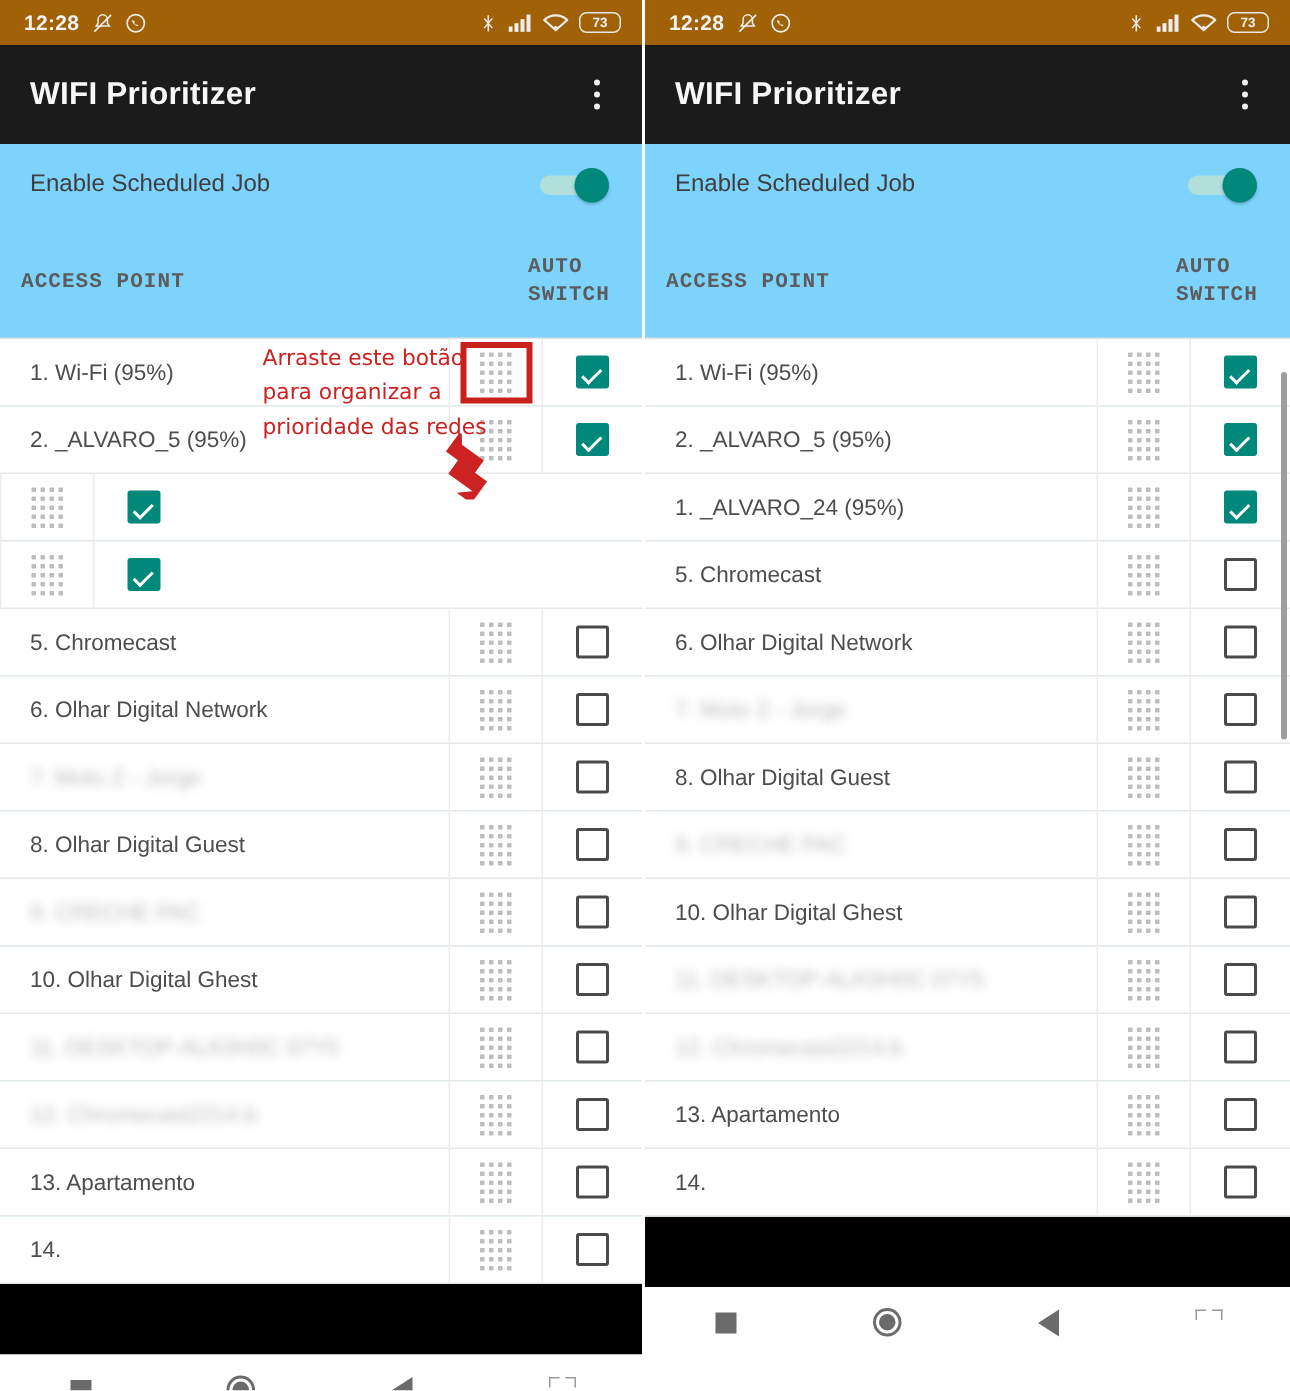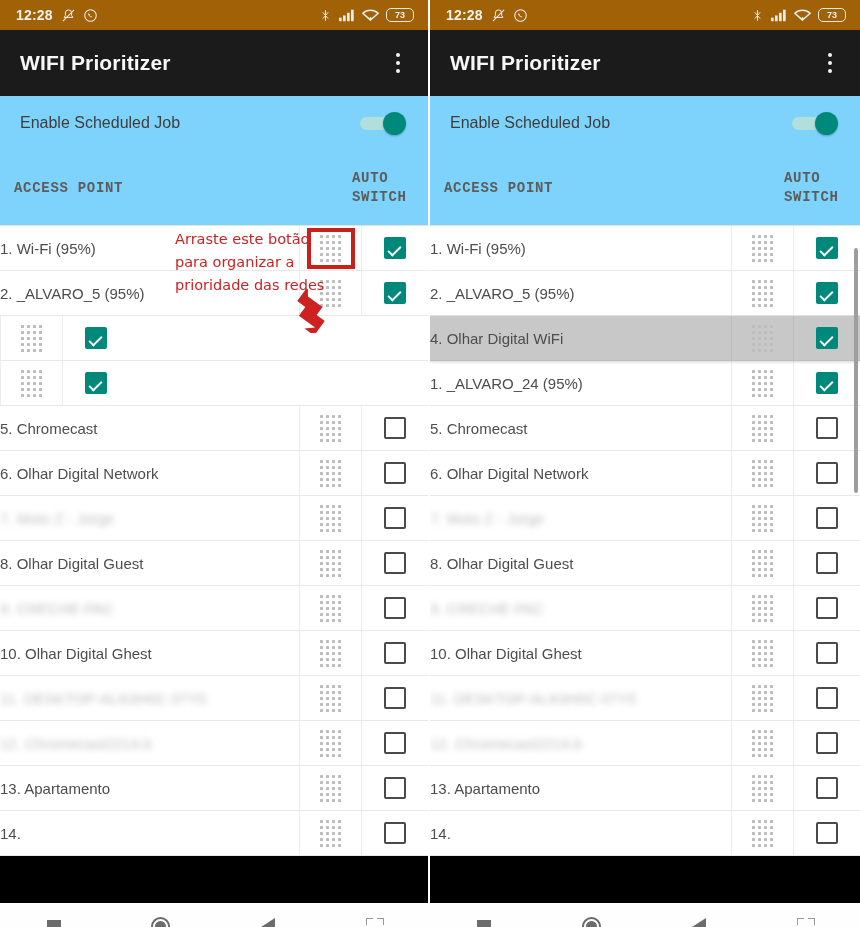--- a/index.html
+++ b/index.html
@@ -109,20 +109,21 @@
   }
   .row.dragging {
     background: #c8c8c8;
     border-bottom: 1px solid #bdbdbd;
     box-shadow: 0 1px 3px rgba(0,0,0,.18);
     z-index: 3;
   }
   .row .name {
     flex: 1; display: flex; align-items: center;
     font-size: 15px; color: #4d4d4d;
+    padding-left: 20px;
     white-space: nowrap; overflow: hidden;
   }
   .row .name.blurred {
     color: #bdbdbd;
     filter: blur(3.2px);
     -webkit-filter: blur(3.2px);
   }
 
   .handle-cell {
     width: 63px; display: flex; align-items: center; justify-content: center;
@@ -843,50 +844,20 @@
                 <i></i>
                 <i></i>
                 <i></i>
                 <i></i>
               </span>
             </div>
             <div class="chk-cell">
               <span class="chk on"></span>
             </div>
           </div>
-          <div class="row dragging">
-            <div class="name">4. Olhar Digital WiFi</div>
-            <div class="handle-cell">
-              <span class="dots">
-                <i></i>
-                <i></i>
-                <i></i>
-                <i></i>
-                <i></i>
-                <i></i>
-                <i></i>
-                <i></i>
-                <i></i>
-                <i></i>
-                <i></i>
-                <i></i>
-                <i></i>
-                <i></i>
-                <i></i>
-                <i></i>
-                <i></i>
-                <i></i>
-                <i></i>
-                <i></i>
-              </span>
-            </div>
-            <div class="chk-cell">
-              <span class="chk on"></span>
-            </div>
-          </div>
           <div class="row">
             <div class="name">1. _ALVARO_24 (95%)</div>
             <div class="handle-cell">
               <span class="dots">
                 <i></i>
                 <i></i>
                 <i></i>
                 <i></i>
                 <i></i>
                 <i></i>

